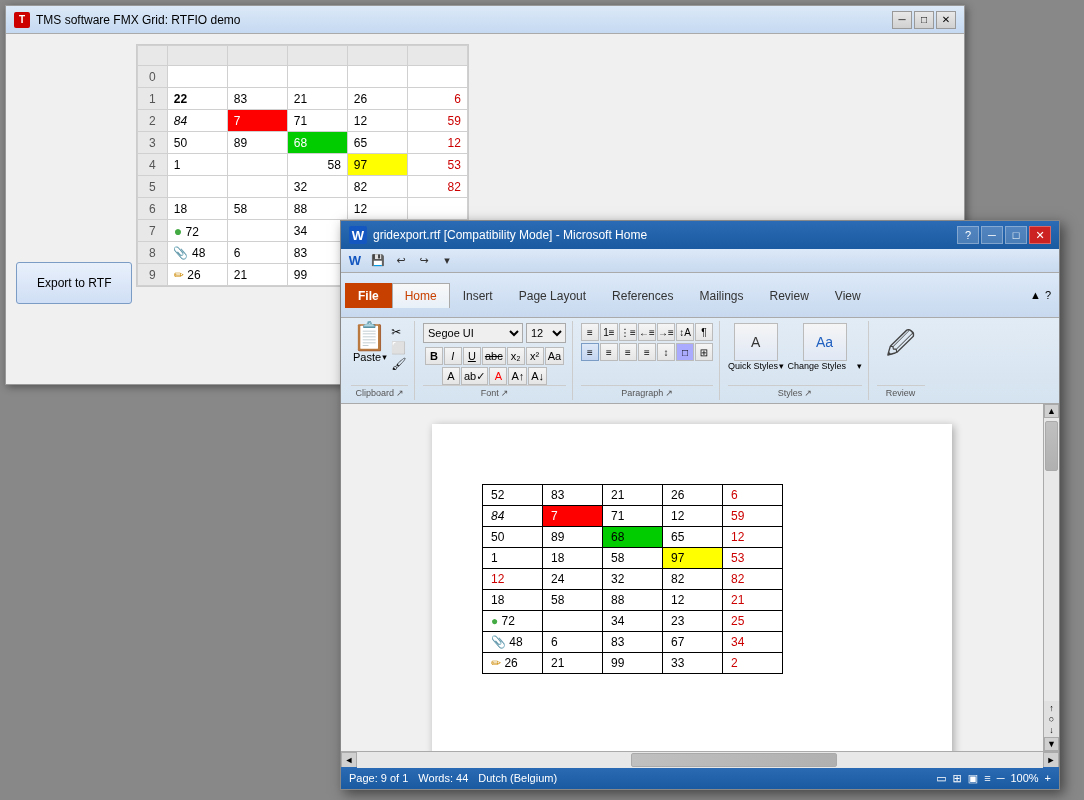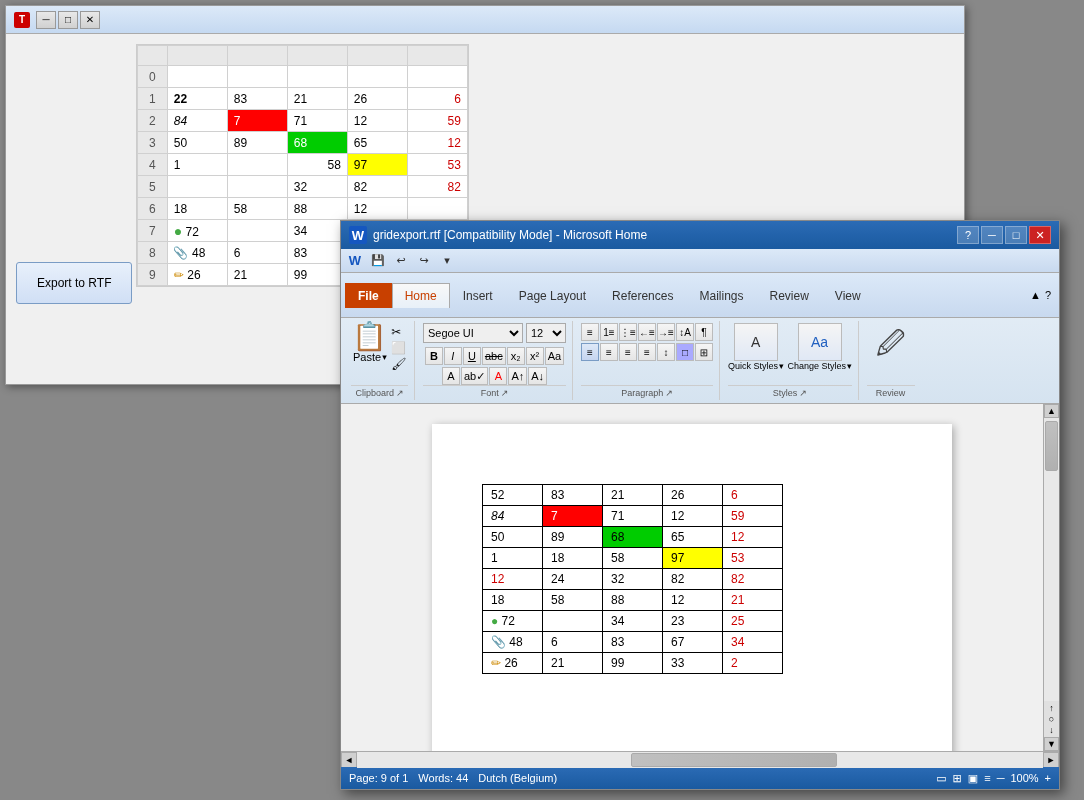--- a/index.html
+++ b/index.html
@@ -383,20 +383,21 @@
       flex: 1;
       overflow: hidden;
     }
   </style>
 </head>
 <body>
 
 <div class="tms-window">
   <div class="tms-titlebar">
     <div class="tms-titlebar-icon">T</div>
+    <span class="tms-titlebar-title">TMS software FMX Grid: RTFIO demo</span>
     <div class="tms-titlebar-controls">
       <div class="tms-ctrl-btn">─</div>
       <div class="tms-ctrl-btn">□</div>
       <div class="tms-ctrl-btn">✕</div>
     </div>
   </div>
   <div class="tms-body">
     <button class="export-btn">Export to RTF</button>
     <div class="grid-container">
       <table class="grid-table">
@@ -620,21 +621,21 @@
           <div style="display:flex; gap:4px; margin-bottom:4px;">
             <div style="display:flex; flex-direction:column; align-items:center;">
               <div class="style-btn-large" style="font-size:14px; color:#333; width:44px;">A</div>
               <div style="font-size:9px; text-align:center; display:flex; align-items:center; gap:1px;">
                 <span>Quick Styles</span>
                 <span style="cursor:pointer;">▾</span>
               </div>
             </div>
             <div style="display:flex; flex-direction:column; align-items:center;">
               <div class="style-btn-large" style="font-size:14px; color:#2060c0; width:44px;">Aa</div>
-              <div style="font-size:9px; text-align:center; display:flex; align-items:center; gap:1px;">
+              <div style="font-size:9px; text-align:center; display:flex; align-items:center; gap:11px;">
                 <span>Change Styles</span>
                 <span style="cursor:pointer;">▾</span>
               </div>
             </div>
           </div>
           <div class="ribbon-group-bottom">
             <span>Styles</span>
             <span style="cursor:pointer; font-size:9px;">↗</span>
           </div>
         </div>

